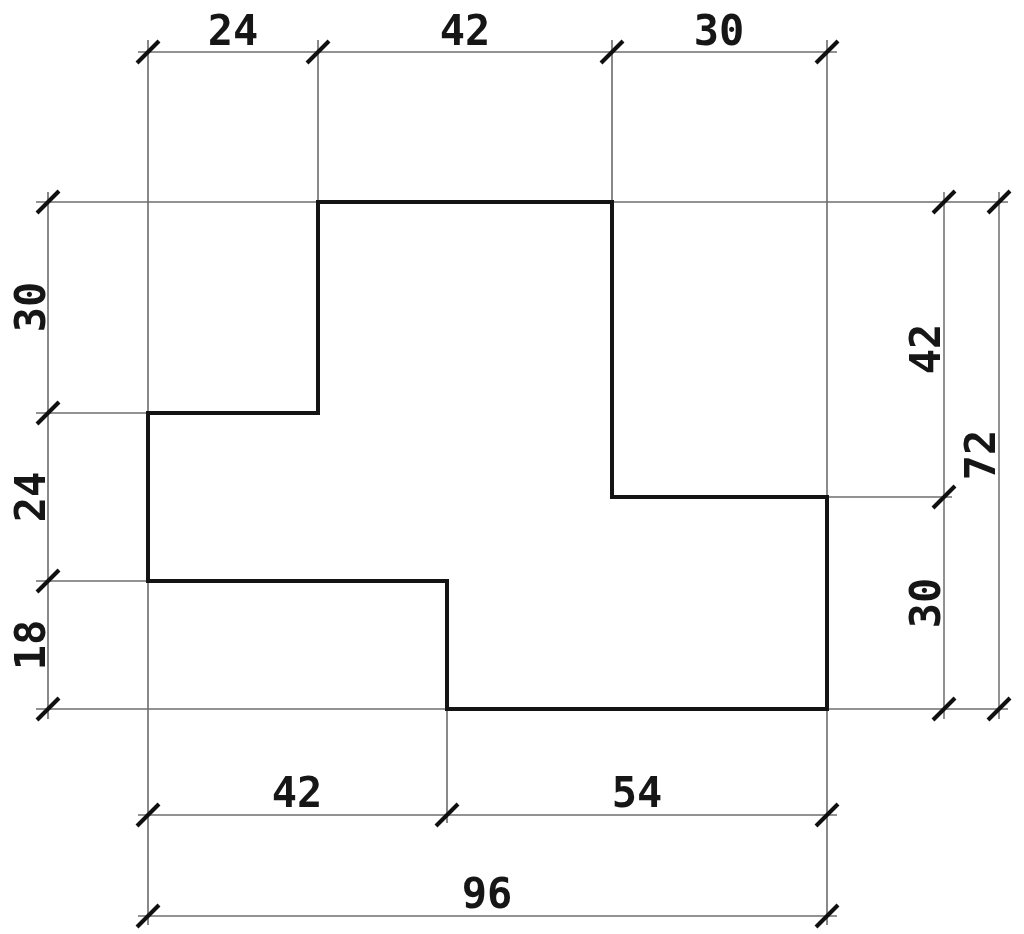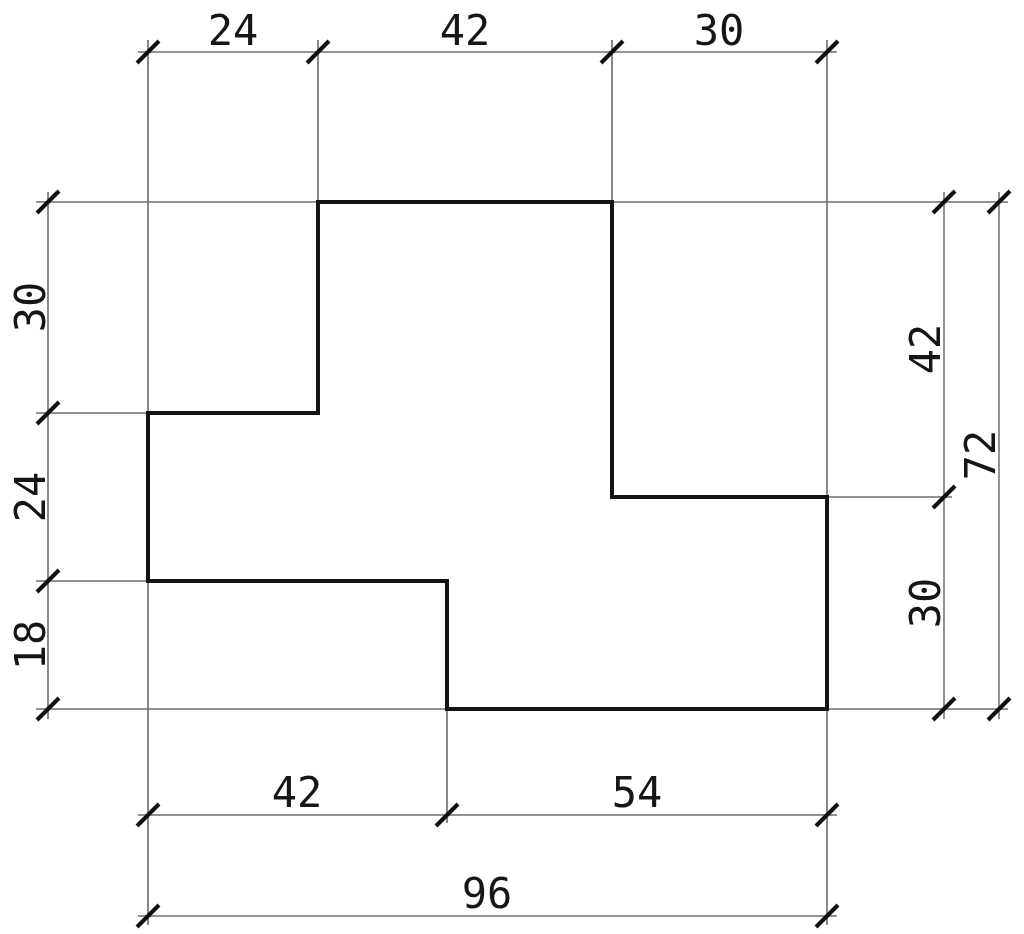--- a/index.html
+++ b/index.html
@@ -9,20 +9,21 @@
     width: 1024px;
     height: 934px;
     overflow: hidden;
     font-family: "DejaVu Sans Mono", monospace;
   }
   .stage {
     position: relative;
     width: 1024px;
     height: 920px;
     background: #ffffff;
+    font-weight: bold;
   }
   svg { display: block; }
   .outline {
     fill: #ffffff;
     stroke: #141414;
     stroke-width: 4;
     stroke-linejoin: miter;
   }
   .thinline {
     stroke: #6e6e6e;

